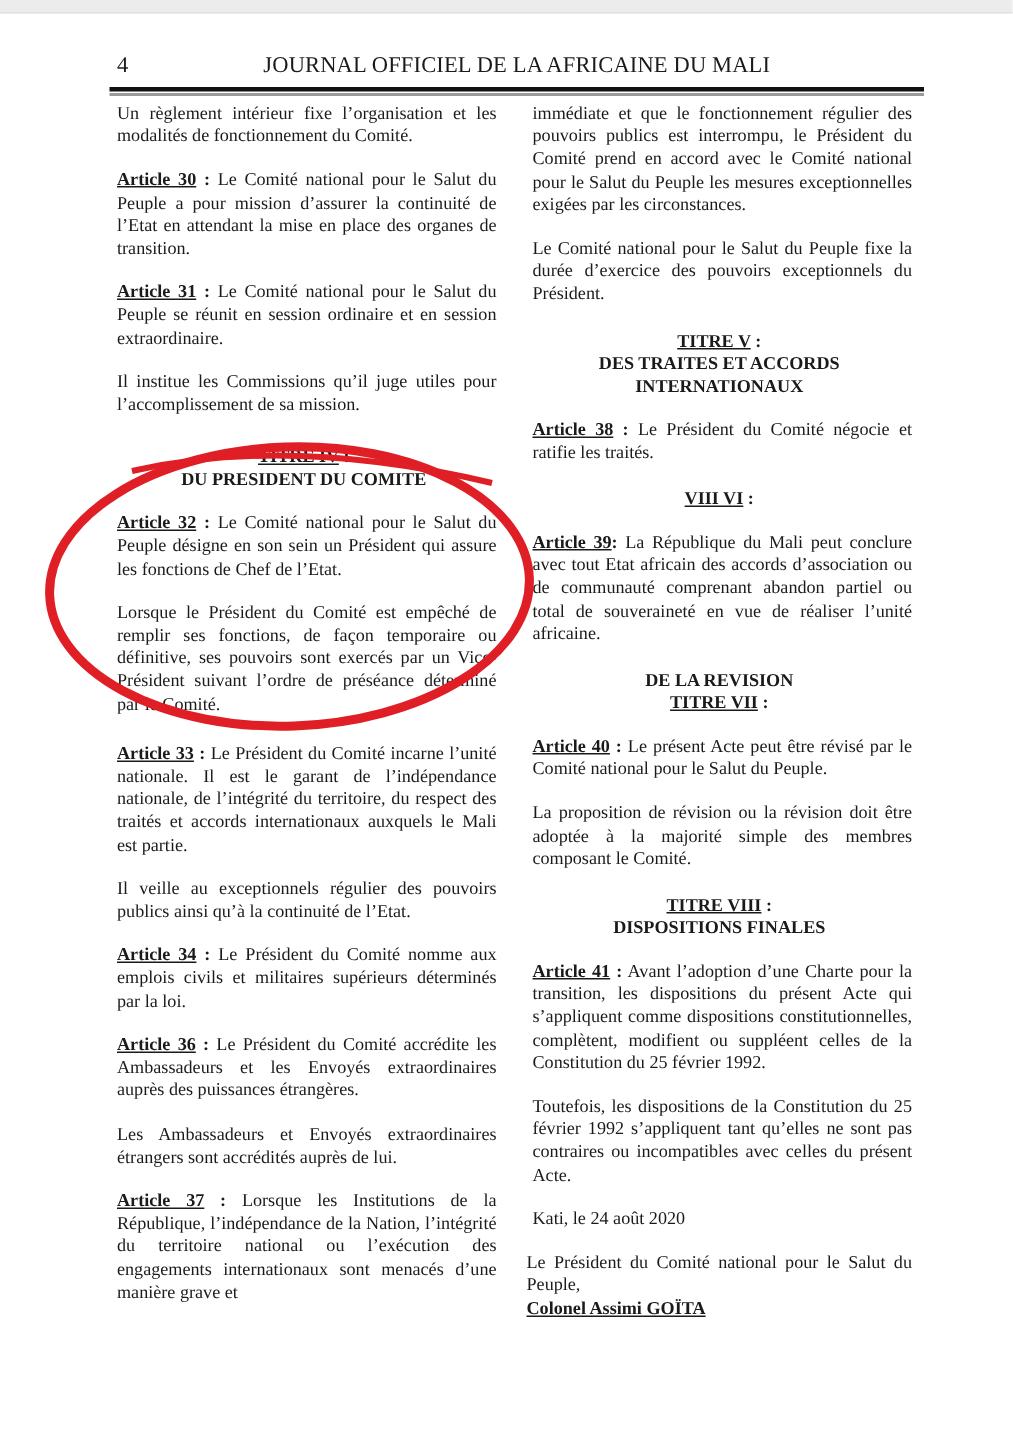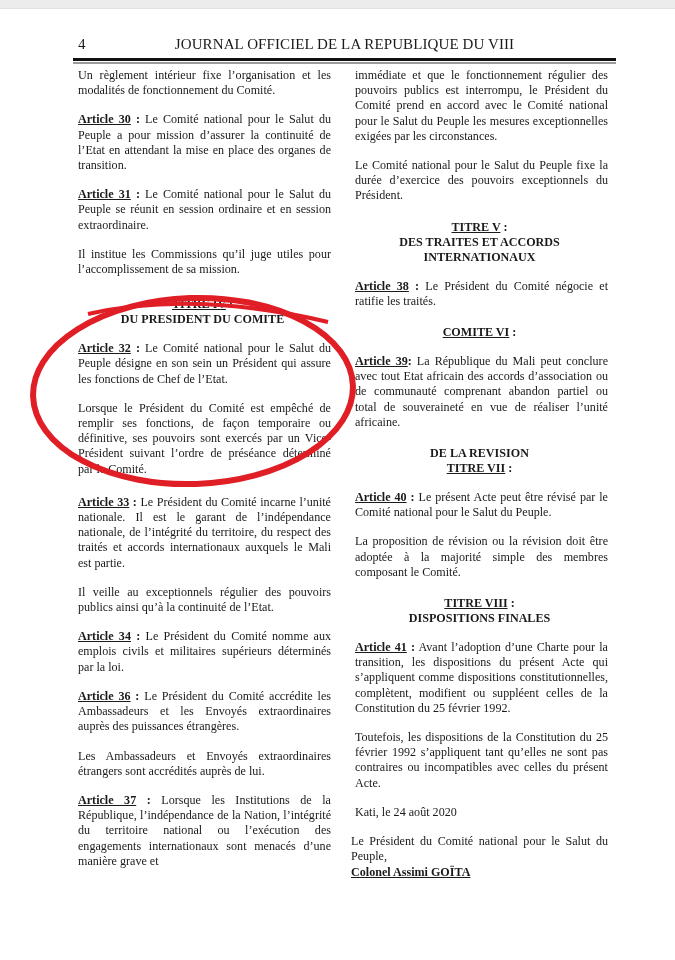--- a/index.html
+++ b/index.html
@@ -28,21 +28,21 @@
 
   .ellipse-annot { position: absolute; left: 28px; top: 292px; width: 330px; height: 198px; pointer-events: none; }
 </style>
 </head>
 <body>
 
 <div class="topband"></div>
 
 <div class="header">
   <span class="page-num">4</span>
-  <div class="journal-title">JOURNAL OFFICIEL DE LA REPUBLIQUE DU VIII</div>
+  <div class="journal-title">JOURNAL OFFICIEL DE LA AFRICAINE DU MALI</div>
 </div>
 <div class="rule1"></div>
 <div class="rule2"></div>
 
 <div class="col left">
   <p class="block">Un règlement intérieur fixe l’organisation et les modalités de fonctionnement du Comité.</p>
 
   <p class="block"><span class="art">Article 30</span><span class="art-sep"> :</span><span> Le Comité national pour le Salut du Peuple a pour mission d’assurer la continuité de l’Etat en attendant la mise en place des organes de transition.</span></p>
 
   <p class="block"><span class="art">Article 31</span><span class="art-sep"> :</span><span> Le Comité national pour le Salut du Peuple se réunit en session ordinaire et en session extraordinaire.</span></p>
@@ -78,21 +78,21 @@
   <p class="block">Le Comité national pour le Salut du Peuple fixe la durée d’exercice des pouvoirs exceptionnels du Président.</p>
 
   <div class="titre" style="">
     <div><span class="tnum">TITRE V</span><span> :</span></div>
     <div style="padding:0 24px;">DES TRAITES ET ACCORDS INTERNATIONAUX</div>
   </div>
 
   <p class="block"><span class="art">Article 38</span><span class="art-sep"> :</span><span> Le Président du Comité négocie et ratifie les traités.</span></p>
 
   <div class="titre">
-    <div><span class="tnum">COMITE VI</span><span> :</span></div>
+    <div><span class="tnum">VIII VI</span><span> :</span></div>
   </div>
 
   <p class="block"><span class="art">Article 39</span><span class="art-sep">:</span><span> La République du Mali peut conclure avec tout Etat africain des accords d’association ou de communauté comprenant abandon partiel ou total de souveraineté en vue de réaliser l’unité africaine.</span></p>
 
   <div class="titre">
     <div>DE LA REVISION</div>
     <div><span class="tnum">TITRE VII</span><span> :</span></div>
   </div>
 
   <p class="block"><span class="art">Article 40</span><span class="art-sep"> :</span><span> Le présent Acte peut être révisé par le Comité national pour le Salut du Peuple.</span></p>

